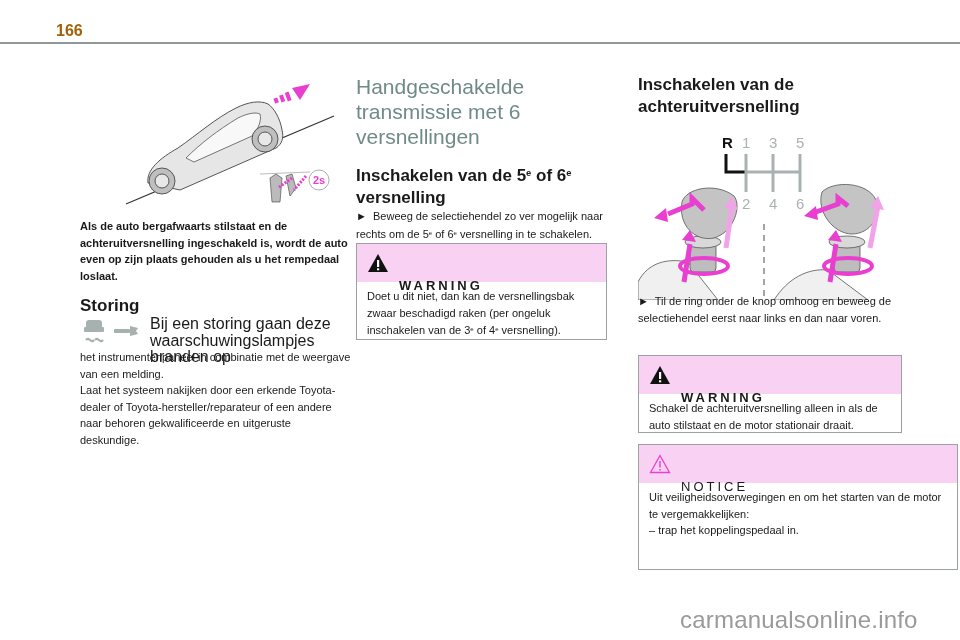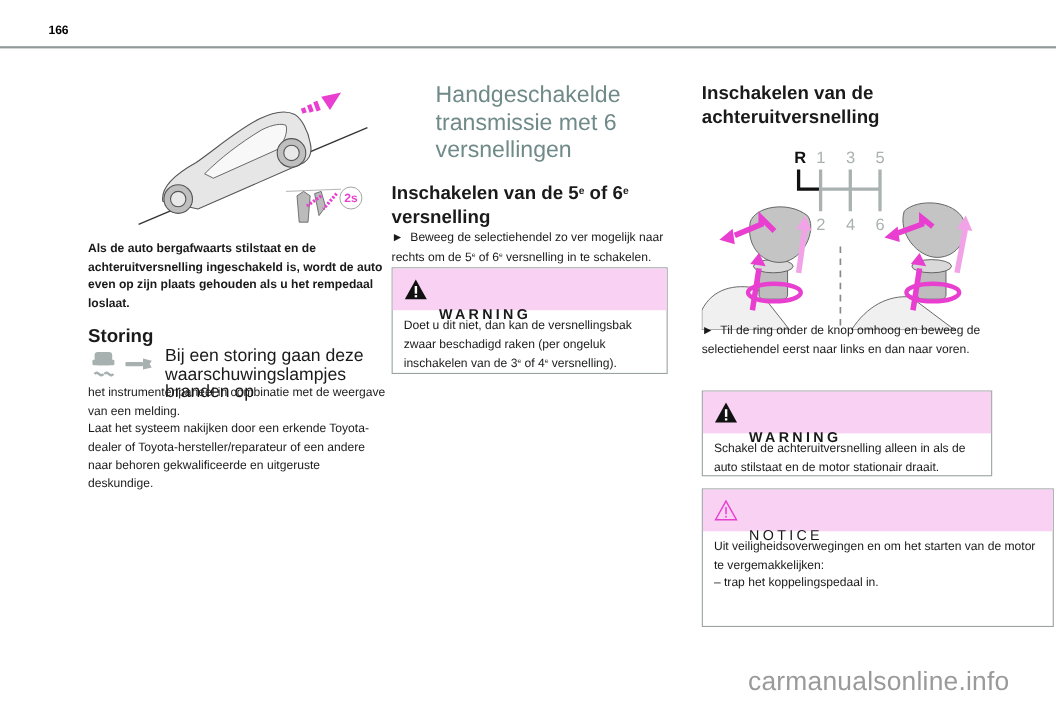--- a/index.html
+++ b/index.html
@@ -2,22 +2,22 @@
 <html><head>
 <meta charset="utf-8">
 <style>
   html, body { margin: 0; padding: 0; }
   body {
     width: 960px; height: 640px; position: relative; overflow: hidden;
     background: #ffffff; color: #1a1a1a;
     font-family: "Liberation Sans", sans-serif;
   }
   .page-number {
-    position: absolute; left: 44px; top: 22px;
-    font-size: 11px; font-weight: bold; color: #000000;
+    position: absolute; left: 56px; top: 22px;
+    font-size: 16px; font-weight: bold; color: #a16207;
   }
   .header-rule {
     position: absolute; left: 0; top: 42px; width: 960px; height: 2px;
     background: #8f9a98;
   }
 
   
   .illus { position: absolute; }
   .car-illus { left: 120px; top: 78px; width: 220px; height: 128px; }
   .shifter-illus { left: 638px; top: 132px; width: 252px; height: 168px; }
@@ -38,21 +38,21 @@
     font-size: 16px; line-height: 16.5px;
   }
   .storing-text-b {
     position: absolute; left: 80px; top: 349px; width: 272px;
     font-size: 11px; line-height: 16.5px;
   }
   .storing-text-b p, .storing-text-a p { margin: 0; }
 
   .section-title {
     position: absolute; left: 356px; top: 74px; width: 260px;
-    font-size: 21px; line-height: 25px; color: #6f8a88; font-weight: normal; margin-left: 40px;
+    font-size: 21px; line-height: 25px; color: #6f8a88; font-weight: normal;
   }
   .h-5-6 {
     position: absolute; left: 356px; top: 162px; width: 260px;
     font-size: 17px; font-weight: bold; line-height: 22px;
   }
   .h-5-6 sup, .txt sup { font-size: 0.55em; vertical-align: 0.55em; }
   .txt { font-size: 11px; line-height: 16.5px; }
   .step-5-6 { position: absolute; left: 356px; top: 208px; width: 256px; }
 
   .box {

